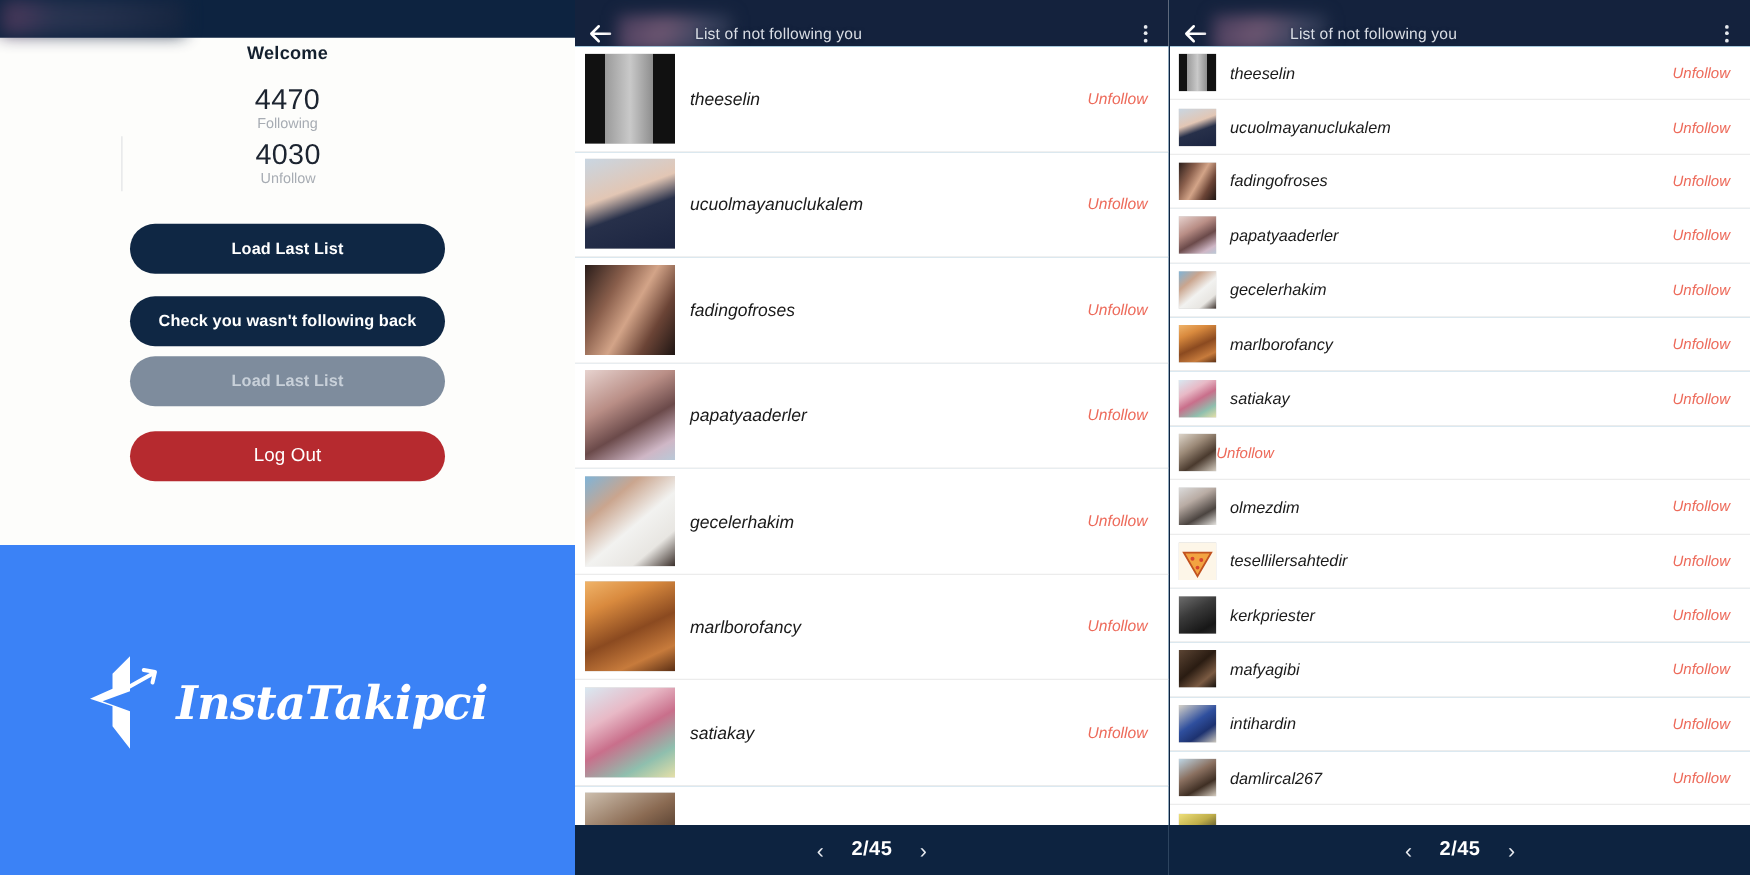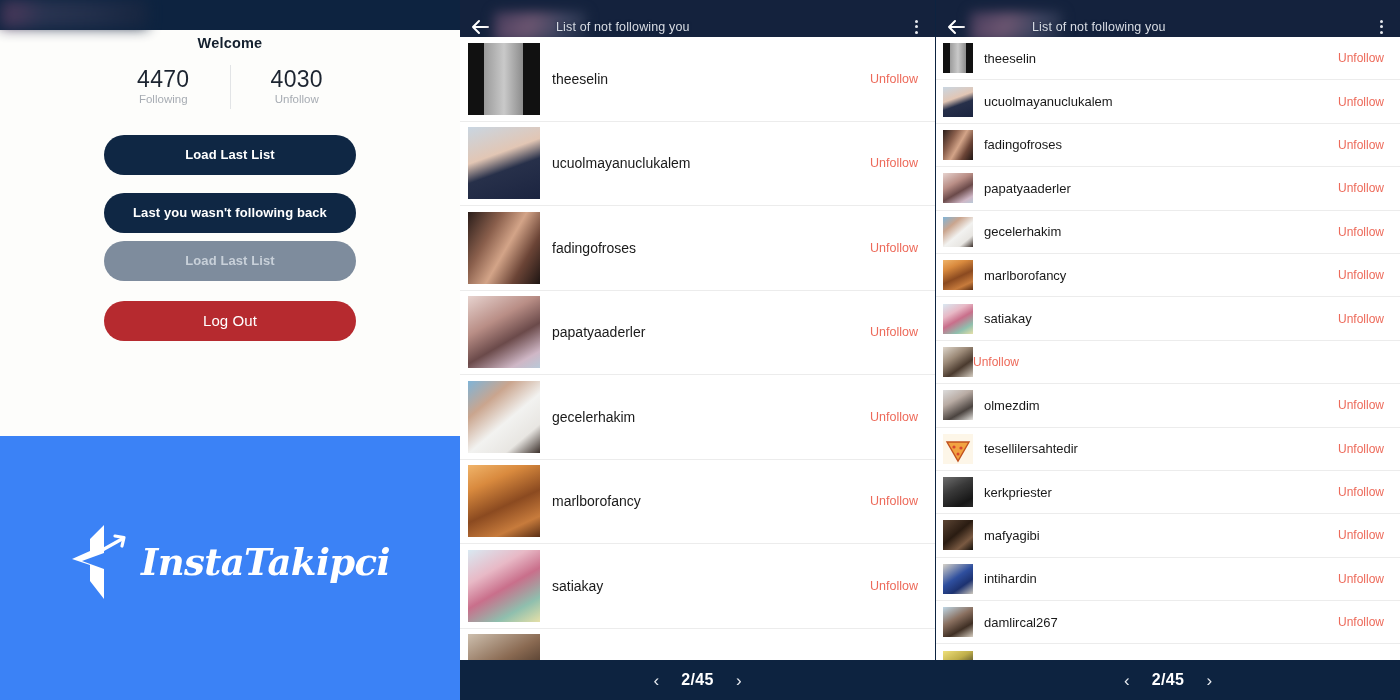--- a/index.html
+++ b/index.html
@@ -32,21 +32,21 @@
     flex: none; height: 406px;
     padding: 0 0 0 0;
     display: flex; flex-direction: column; align-items: center;
   }
   .welcome {
     font-size: 14.5px; font-weight: bold; color: #14202e;
     letter-spacing: .2px; margin-top: 5px;
   }
   .stats {
     display: flex; align-items: stretch; justify-content: flex-end;
-    margin-top: 14px; width: 266px;
+    margin-top: 14px; width: 266px; flex-direction: column;
   }
   .stat { flex: 1; text-align: center; padding: 2px 0 4px; }
   .stat + .stat { border-left: 1px solid #e2e4e6; }
   .stat-num { font-size: 23px; color: #1c2430; line-height: 1.08; letter-spacing: .3px; }
   .stat-lbl { font-size: 11.5px; color: #a7acb3; margin-top: 1px; }
 
   .btn-stack { margin-top: 18px; width: 100%; display: flex; flex-direction: column; align-items: center; }
   .btn {
     width: 252px; height: 40px; border-radius: 22px;
     display: flex; align-items: center; justify-content: center;
@@ -95,21 +95,21 @@
     filter: blur(6px);
   }
   .hdr-title {
     font-size: 12.5px; color: #d9dde4; margin-left: -30px;
     letter-spacing: .15px; z-index: 2; text-shadow: 0 0 3px rgba(20,34,61,.8);
   }
   .kebab { margin-left: auto; width: 18px; height: 22px; display: flex;
            flex-direction: column; justify-content: center; align-items: center; gap: 2.5px; cursor: pointer; }
   .kebab i { width: 3px; height: 3px; background: #e6e9ee; border-radius: 50%; display: block; }
 
-  .list-body { flex: 1; overflow: hidden; background: #0369a1; position: relative; }
+  .list-body { flex: 1; overflow: hidden; background: #0369a1; position: relative; font-style: italic; }
 
   .row {
     display: flex; align-items: center;
     border-bottom: 1px solid #ececec;
     background: #ffffff; cursor: pointer;
   }
   .row .uname { color: #1a1a1a; flex: 1; }
   .row .unfollow {
     color: #ed6a5a; cursor: pointer; white-space: nowrap;
   }
@@ -158,21 +158,21 @@
         <div class="stat">
           <div class="stat-num">4030</div>
           <div class="stat-lbl">Unfollow</div>
         </div>
       </div>
 
       <div class="btn-stack">
         <div class="gap-sm"></div>
         <button class="btn navy">Load Last List</button>
         <div class="gap-md"></div>
-        <button class="btn navy">Last you wasn't following back</button>
+        <button class="btn navy">Check you wasn't following back</button>
         <div class="gap-sm"></div>
         <button class="btn gray">Load Last List</button>
         <div class="gap-lg"></div>
         <button class="btn red">Log Out</button>
       </div>
     </div>
 
     <div class="home-logo-area">
       <div class="logo-wrap">
         <svg class="logo-mark" viewBox="0 0 62 78">

